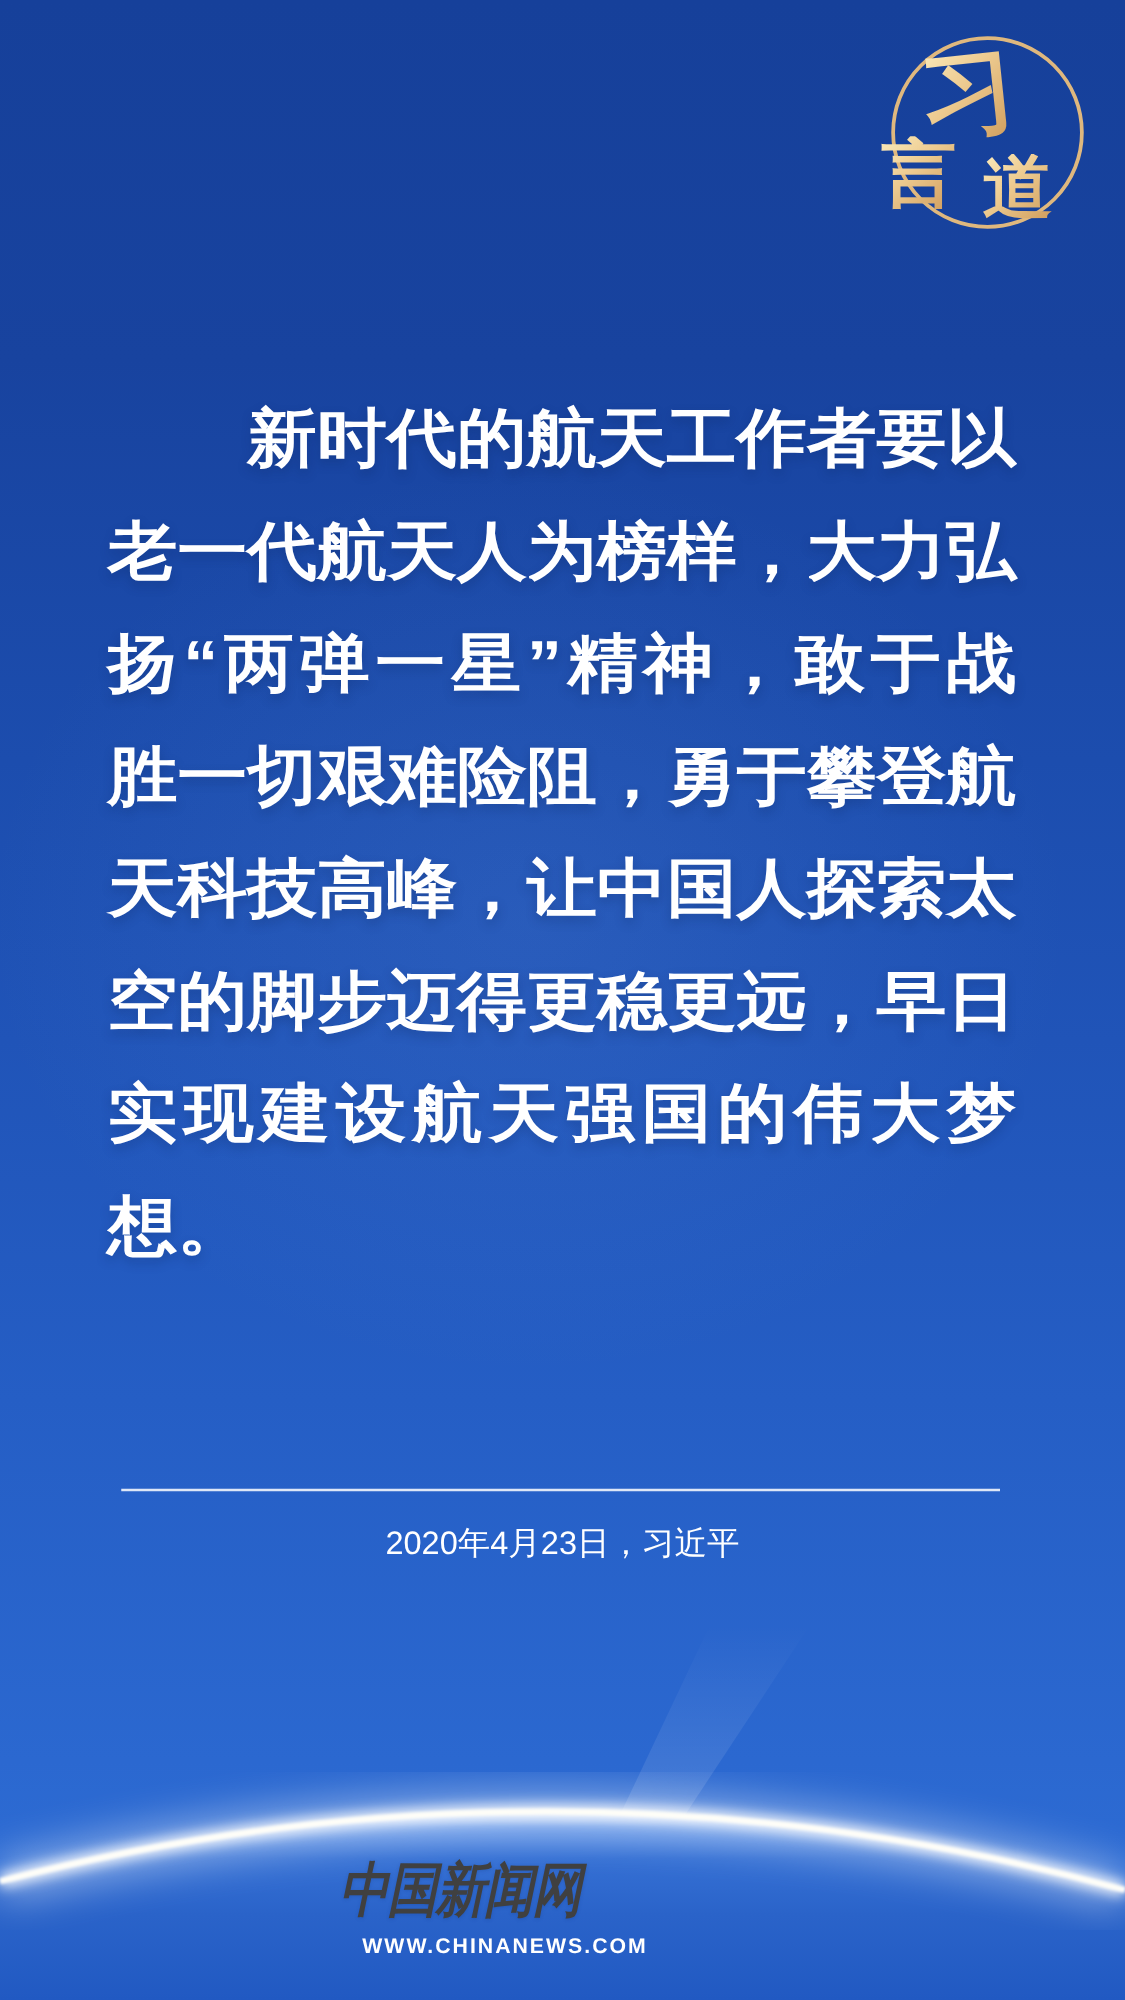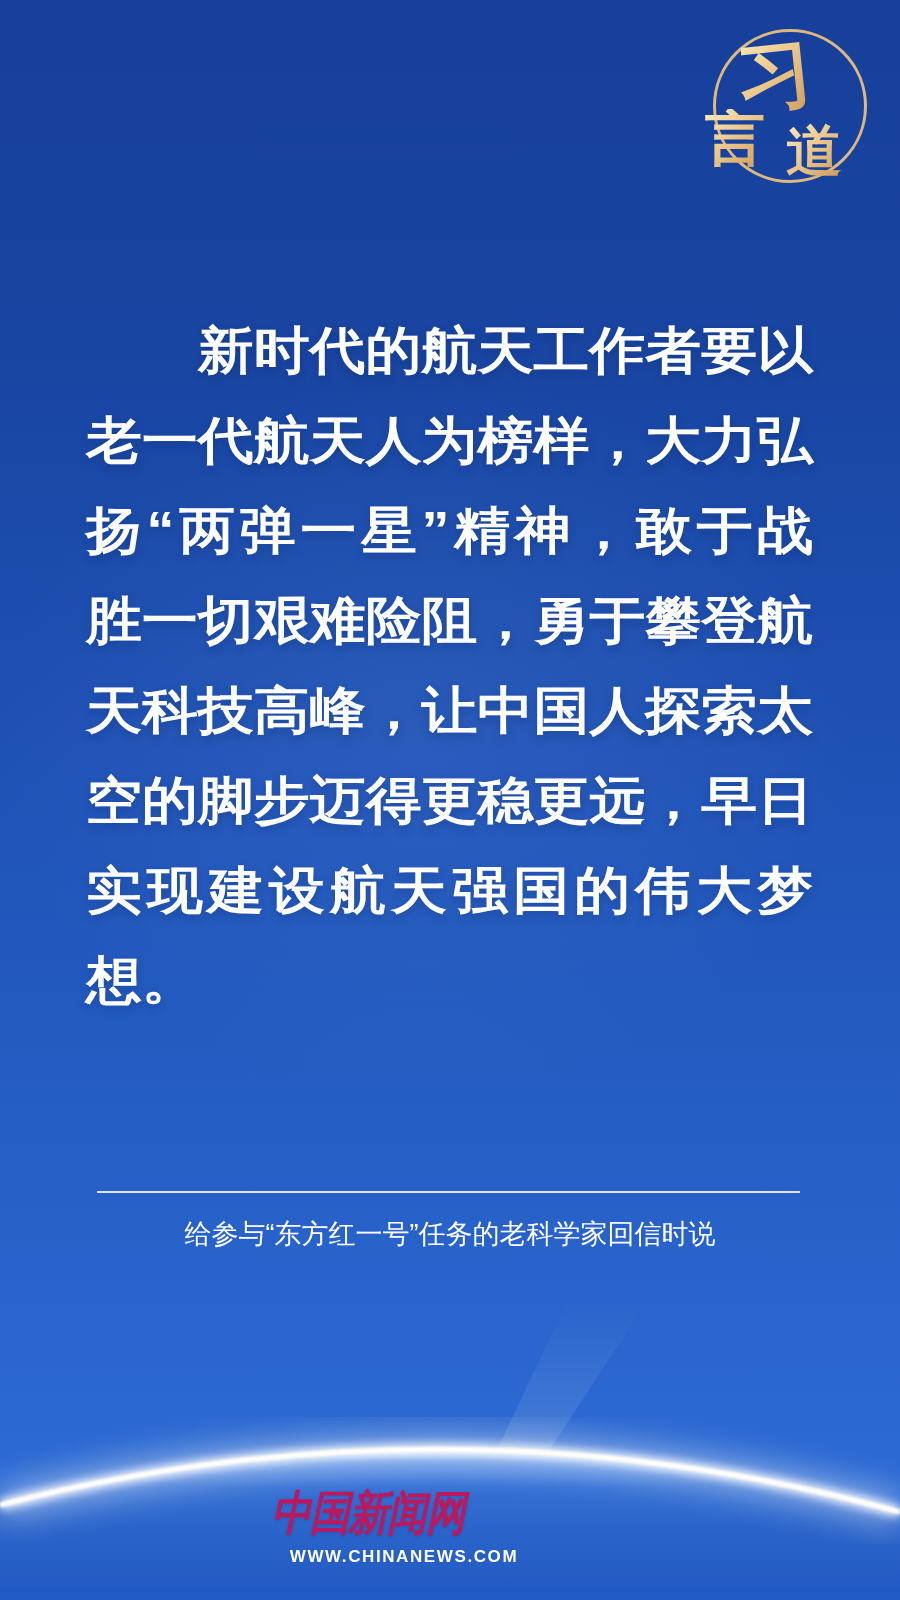--- a/index.html
+++ b/index.html
@@ -56,21 +56,21 @@
     color:#ffffff;font-weight:400;
   }
   .attr-date{font-size:26px;line-height:37px;}
   .attr-src{font-size:27px;line-height:37px;}
 
   
   .earth{position:absolute;left:0;top:1300px;width:900px;height:300px;}
 
   
   .brand{
-    position:absolute;left:0;top:1490px;width:736px;text-align:center;color:#be185d;
+    position:absolute;left:0;top:1490px;width:736px;text-align:center;color:#404040;
   }
   .brand-inner{
     display:inline-block;font-size:47px;font-weight:700;font-style:italic;
     font-family:"Liberation Serif","DejaVu Serif",serif;
     transform:scale(0.84,1);letter-spacing:-1px;line-height:1;
     text-shadow:0 1px 3px rgba(20,60,140,0.3);
   }
   .url{
     position:absolute;left:0;top:1547px;width:808px;text-align:center;
     color:#ffffff;font-size:17px;font-weight:600;letter-spacing:1.6px;line-height:1.2;
@@ -94,21 +94,21 @@
   <div class="q-line">扬“两弹一星”精神，敢于战</div>
   <div class="q-line">胜一切艰难险阻，勇于攀登航</div>
   <div class="q-line">天科技高峰，让中国人探索太</div>
   <div class="q-line">空的脚步迈得更稳更远，早日</div>
   <div class="q-line">实现建设航天强国的伟大梦</div>
   <div class="q-line last">想。</div>
 </div>
 
 <div class="divider"></div>
 <div class="attr">
-  <div class="attr-src">给参与“东方红一号”任务的老科学家回信时说</div>
+  <div class="attr-date">2020年4月23日，习近平</div>
 </div>
 
 <svg class="earth" viewBox="0 0 900 300">
   <defs>
     <linearGradient id="earthFill" x1="0" y1="0" x2="0" y2="1">
       <stop offset="0" stop-color="#9dbdf2"></stop>
       <stop offset="0.08" stop-color="#5e92e6"></stop>
       <stop offset="0.25" stop-color="#3570d4"></stop>
       <stop offset="0.55" stop-color="#2a63c9"></stop>
       <stop offset="1" stop-color="#2159c2"></stop>

